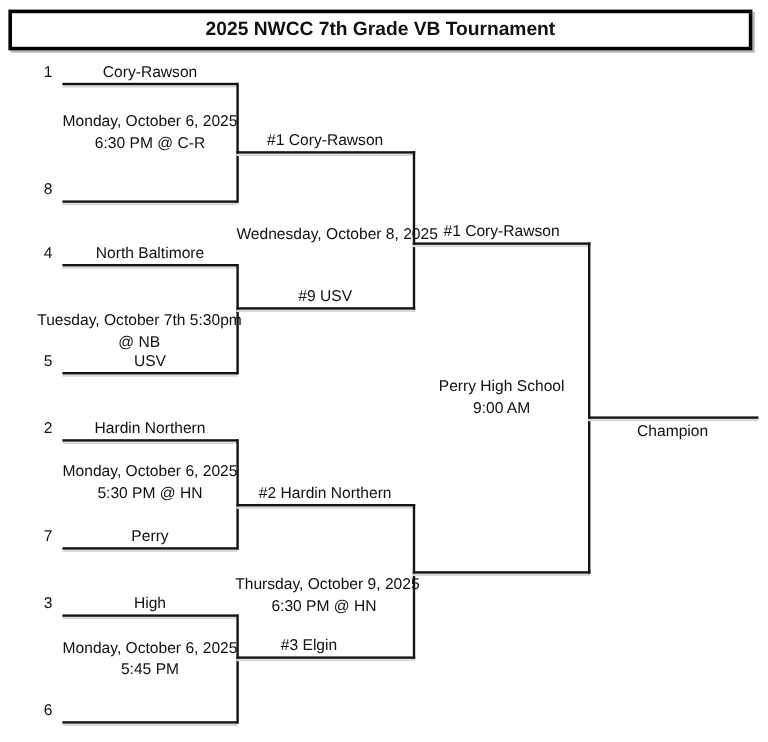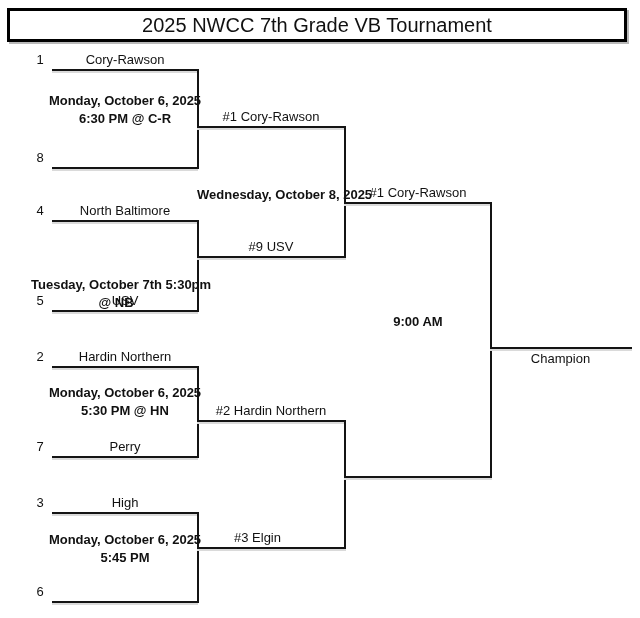--- a/index.html
+++ b/index.html
@@ -6,35 +6,34 @@
   #stage{
     position:relative;width:640px;height:618px;background:#ffffff;
     font-family:"Liberation Sans",sans-serif;color:#111;overflow:hidden;
   }
   .title-box{
     position:absolute;left:7px;top:8px;width:620px;height:34px;
     box-sizing:border-box;border:3px solid #000;background:#fff;
     box-shadow:2px 2px 0 #b9b9b9;
     display:flex;align-items:center;justify-content:center;
   }
-  .title-box span{font-size:20px;font-weight:normal;white-space:nowrap;}
+  .title-box span{font-size:16px;font-weight:bold;white-space:nowrap;}
   .hl{position:absolute;height:2px;background:#141414;box-shadow:0 2px 0 #dadada;}
   .vl{position:absolute;width:2px;background:#141414;}
   .seed{
     position:absolute;left:27px;width:26px;height:16px;line-height:16px;
     text-align:center;font-size:13px;white-space:nowrap;
   }
   .team{
     position:absolute;height:16px;line-height:16px;text-align:center;
     font-size:13px;white-space:nowrap;
   }
   .note{
     position:absolute;text-align:center;font-size:13px;line-height:18px;
     white-space:nowrap;
-    font-weight:bold;
   }
 </style>
 </head>
 <body>
 
 <div id="stage">
 
   <div class="title-box">
     <span>2025 NWCC 7th Grade VB Tournament</span>
   </div>
@@ -50,21 +49,21 @@
     <div>6:30 PM @ C-R</div>
   </div>
 
   <div class="hl" style="left:52px;top:220px;width:146px"></div>
   <div class="hl" style="left:52px;top:310px;width:146px"></div>
   <div class="vl" style="left:197px;top:220px;height:92px"></div>
   <span class="seed" style="top:203px">4</span>
   <span class="team" style="left:52px;top:203px;width:146px">North Baltimore</span>
   <span class="seed" style="top:293px">5</span>
   <span class="team" style="left:52px;top:293px;width:146px">USV</span>
-  <div class="note" style="left:31px;top:276px;width:170px">
+  <div class="note" style="left:31px;top:258px;width:170px">
     <div>Tuesday, October 7th 5:30pm</div>
     <div>@ NB</div>
   </div>
 
   <div class="hl" style="left:52px;top:366px;width:146px"></div>
   <div class="hl" style="left:52px;top:456px;width:146px"></div>
   <div class="vl" style="left:197px;top:366px;height:92px"></div>
   <span class="seed" style="top:349px">2</span>
   <span class="team" style="left:52px;top:349px;width:146px">Hardin Northern</span>
   <span class="seed" style="top:439px">7</span>
@@ -92,26 +91,31 @@
   <span class="team" style="left:197px;top:239px;width:148px">#9 USV</span>
   <div class="note" style="left:197px;top:186px;width:148px">
     <div>Wednesday, October 8, 2025</div>
   </div>
 
   <div class="hl" style="left:197px;top:420px;width:149px"></div>
   <div class="hl" style="left:197px;top:547px;width:149px"></div>
   <div class="vl" style="left:344px;top:420px;height:129px"></div>
   <span class="team" style="left:197px;top:403px;width:148px">#2 Hardin Northern</span>
   <span class="team" style="left:197px;top:530px;width:121px">#3 Elgin</span>
+  <div class="note" style="left:196px;top:478px;width:148px">
+    <div>Thursday, October 9, 2025</div>
+    <div>6:30 PM @ HN</div>
+  </div>
 
   <div class="hl" style="left:344px;top:202px;width:148px"></div>
   <div class="hl" style="left:344px;top:476px;width:148px"></div>
   <div class="vl" style="left:490px;top:202px;height:276px"></div>
   <span class="team" style="left:344px;top:185px;width:148px">#1 Cory-Rawson</span>
   <span class="team" style="left:344px;top:459px;width:148px"></span>
   <div class="note" style="left:345px;top:313px;width:146px">
+    <div>Perry High School</div>
     <div>9:00 AM</div>
   </div>
 
   <div class="hl" style="left:490px;top:347px;width:142px"></div>
   <span class="team" style="left:489px;top:351px;width:143px">Champion</span>
 
 </div>
 
 </body></html>

